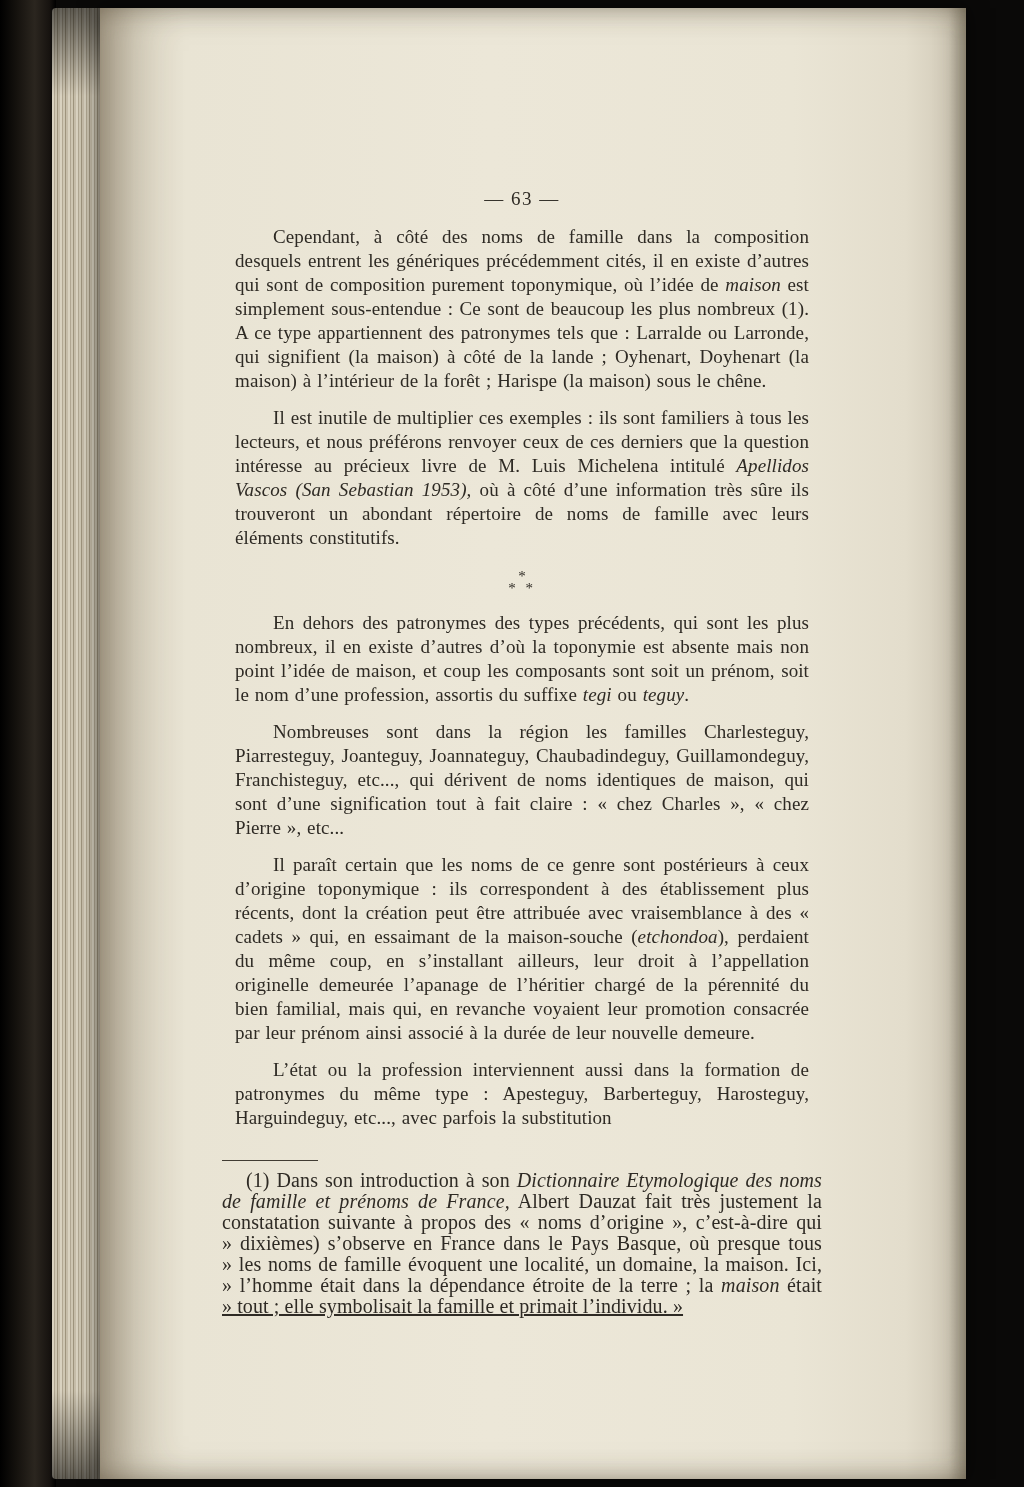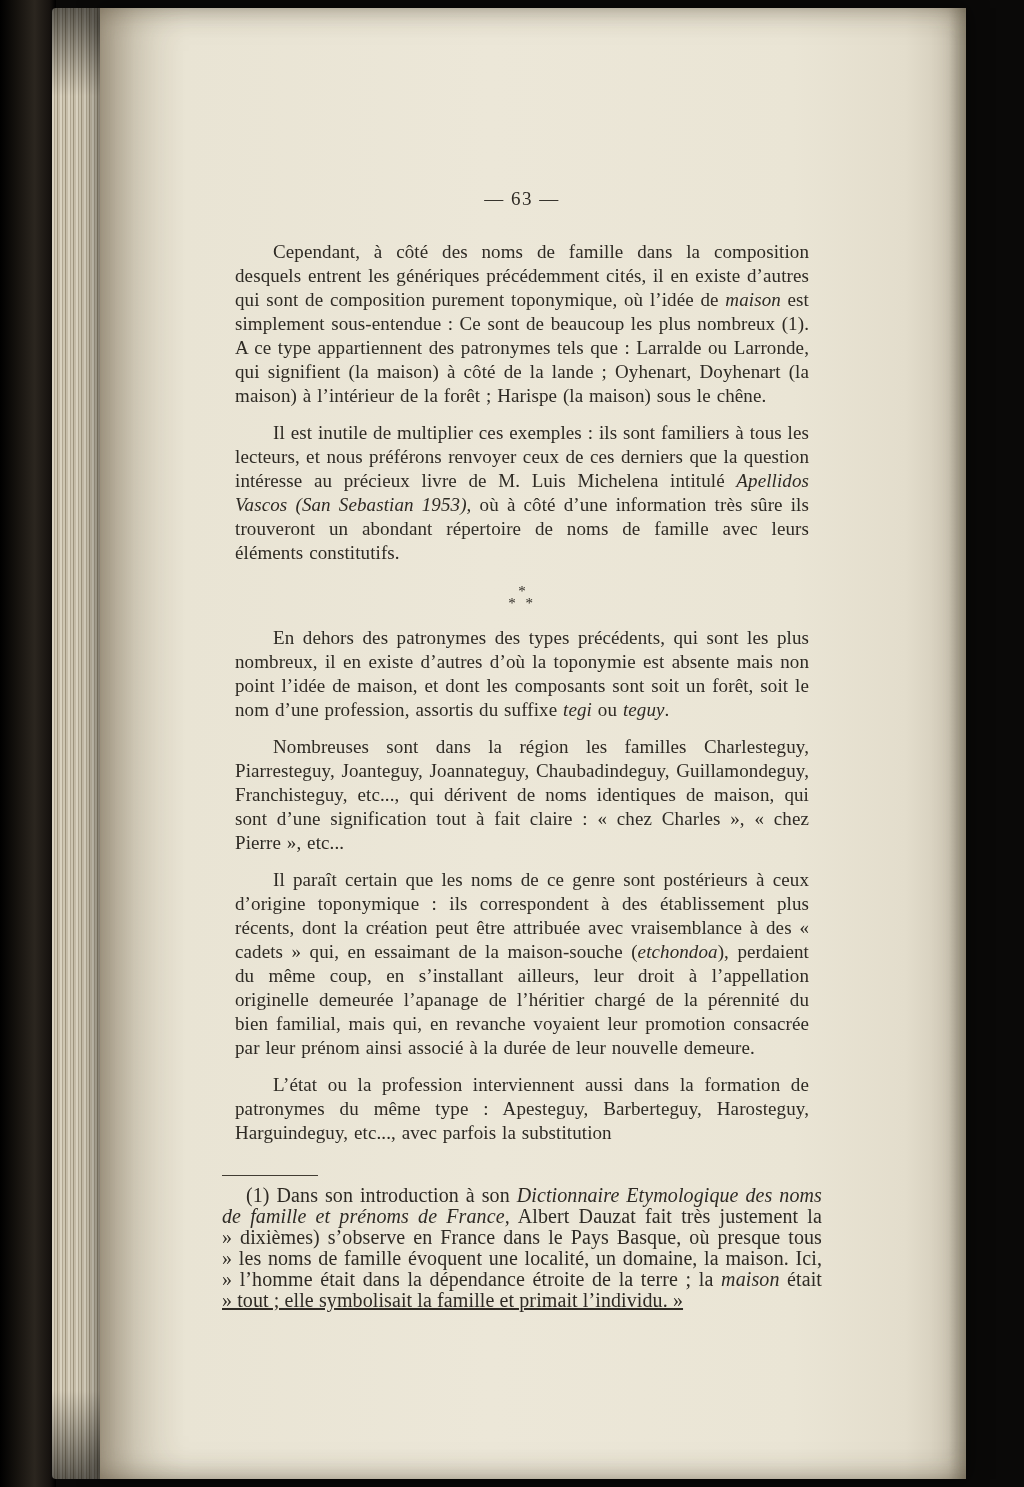--- a/index.html
+++ b/index.html
@@ -31,21 +31,21 @@
       inset 0 14px 28px -14px rgba(70,58,40,.30),
       inset 0 -14px 28px -14px rgba(70,58,40,.30),
       0 0 20px rgba(0,0,0,.65);
   }
   .content {
     position:absolute; left:122px; top:178px; width:600px;
     color:#2e2a24;
   }
   .page-number {
     text-align:center; font-size:19px; letter-spacing:1.5px;
-    line-height:26px; margin-bottom:28px;
+    line-height:26px; margin-bottom:13px;
   }
   .para {
     margin:13px; font-size:19px; line-height:24px;
     text-align:justify; text-indent:38px;
     letter-spacing:.1px; word-spacing:1px;
     hyphens:auto;
   }
   .para em, .fn-line em { font-style:italic; }
   .asterism { text-align:center; margin:21px 0 17px; color:#2e2a24; }
   .ast-top { font-size:15px; line-height:11px; }
@@ -73,29 +73,30 @@
       <div class="page-number">— 63 —</div>
       <div id="part1">
           <p class="para"><span>Cependant, à côté des noms de famille dans la composition desquels entrent les génériques précédemment cités, il en existe d’autres qui sont de composition purement toponymique, où l’idée de </span><em>maison</em><span> est simplement sous-entendue : Ce sont de beaucoup les plus nombreux (1). A ce type appartiennent des patronymes tels que : Larralde ou Larronde, qui signifient (la maison) à côté de la lande ; Oyhenart, Doyhenart (la maison) à l’intérieur de la forêt ; Harispe (la maison) sous le chêne.</span></p>
           <p class="para"><span>Il est inutile de multiplier ces exemples : ils sont familiers à tous les lecteurs, et nous préférons renvoyer ceux de ces derniers que la question intéresse au précieux livre de M. Luis Michelena intitulé </span><em>Apellidos Vascos (San Sebastian 1953),</em><span> où à côté d’une information très sûre ils trouveront un abondant répertoire de noms de famille avec leurs éléments constitutifs.</span></p>
         </div>
       <div class="asterism">
         <div class="ast-top">*</div>
         <div class="ast-bottom">* *</div>
       </div>
       <div id="part2">
-          <p class="para"><span>En dehors des patronymes des types précédents, qui sont les plus nombreux, il en existe d’autres d’où la toponymie est absente mais non point l’idée de maison, et dont les composants sont soit un forêt, soit le nom d’une profession, assortis du suffixe </span><em>tegi</em><span> ou </span><em>teguy</em><span>.</span></p>
+          <p class="para"><span>En dehors des patronymes des types précédents, qui sont les plus nombreux, il en existe d’autres d’où la toponymie est absente mais non point l’idée de maison, et coup les composants sont soit un prénom, soit le nom d’une profession, assortis du suffixe </span><em>tegi</em><span> ou </span><em>teguy</em><span>.</span></p>
           <p class="para"><span>Nombreuses sont dans la région les familles Charlesteguy, Piarresteguy, Joanteguy, Joannateguy, Chaubadindeguy, Guillamondeguy, Franchisteguy, etc..., qui dérivent de noms identiques de maison, qui sont d’une signification tout à fait claire : « chez Charles », « chez Pierre », etc...</span></p>
           <p class="para"><span>Il paraît certain que les noms de ce genre sont postérieurs à ceux d’origine toponymique : ils correspondent à des établissement plus récents, dont la création peut être attribuée avec vraisemblance à des « cadets » qui, en essaimant de la maison-souche (</span><em>etchondoa</em><span>), perdaient du même coup, en s’installant ailleurs, leur droit à l’appellation originelle demeurée l’apanage de l’héritier chargé de la pérennité du bien familial, mais qui, en revanche voyaient leur promotion consacrée par leur prénom ainsi associé à la durée de leur nouvelle demeure.</span></p>
           <p class="para"><span>L’état ou la profession interviennent aussi dans la formation de patronymes du même type : Apesteguy, Barberteguy, Harosteguy, Harguindeguy, etc..., avec parfois la substitution</span></p>
         </div>
       <div class="footnote-rule"></div>
       <div id="footnote" class="footnote">
           <div class="fn-line first"><span>(1) Dans son introduction à son </span><em>Dictionnaire Etymologique des noms</em></div>
           <div class="fn-line"><em>de famille et prénoms de France,</em><span> Albert Dauzat fait très justement la</span></div>
+          <div class="fn-line"><span>constatation suivante à propos des « noms d’origine », c’est-à-dire qui</span></div>
           <div class="fn-line"><span>» dixièmes) s’observe en France dans le Pays Basque, où presque tous</span></div>
           <div class="fn-line"><span>» les noms de famille évoquent une localité, un domaine, la maison. Ici,</span></div>
           <div class="fn-line"><span>» l’homme était dans la dépendance étroite de la terre ; la </span><em>maison</em><span> était</span></div>
           <div class="fn-line last"><span>» tout ; elle symbolisait la famille et primait l’individu. »</span></div>
         </div>
     </div>
   </div>
 </div>
 
 </body></html>

